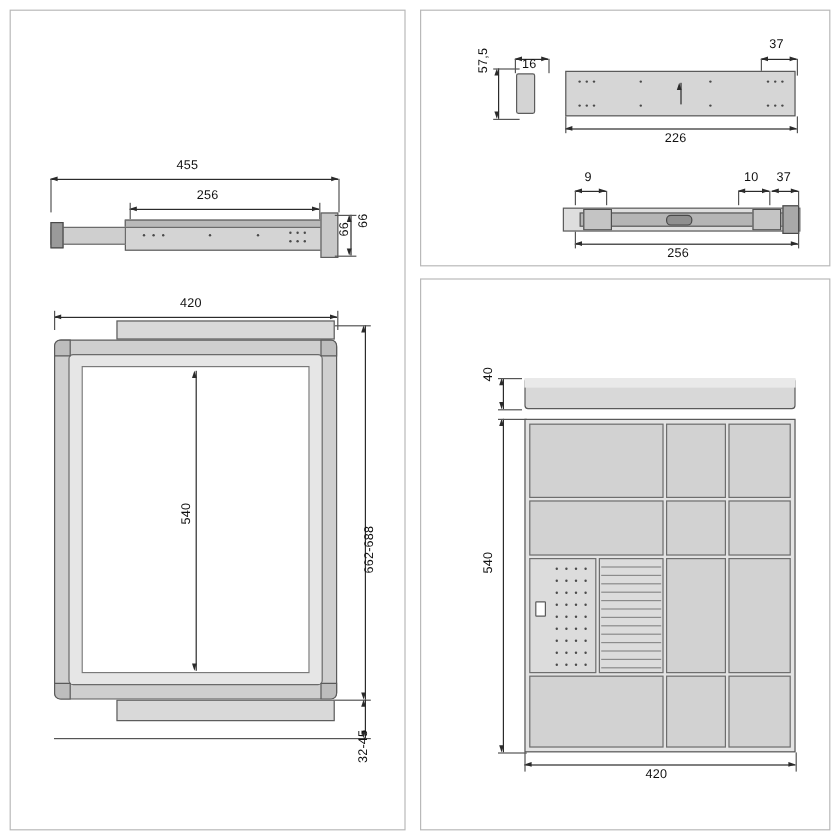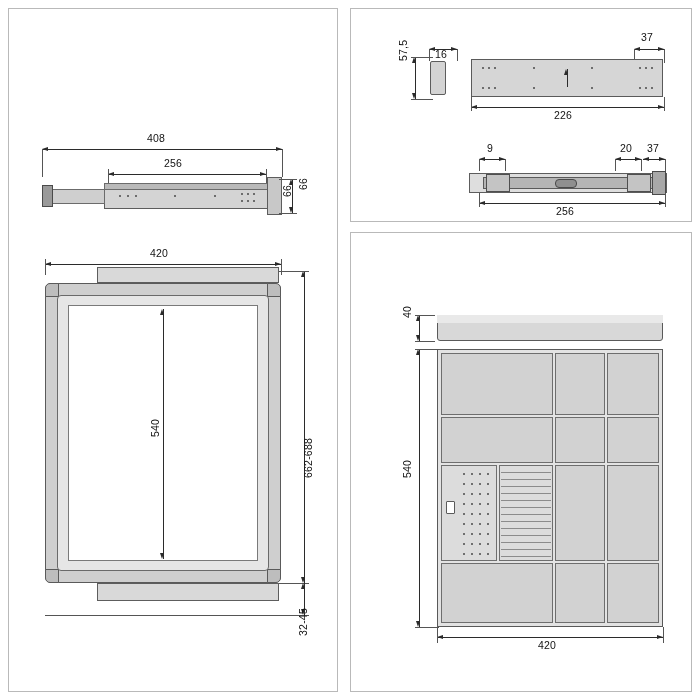--- a/index.html
+++ b/index.html
@@ -26,21 +26,21 @@
 </head>
 <body>
 
 <div class="panel" style="left:8px;top:8px;width:330px;height:684px;">
 
   <div class="line hline" style="left:33px;top:140px;width:240px;"></div>
   <div class="arrL" style="left:33px;top:137.5px;"></div>
   <div class="arrR" style="left:267px;top:137.5px;"></div>
   <div class="line vline thin" style="left:33px;top:140px;height:28px;"></div>
   <div class="line vline thin" style="left:273px;top:140px;height:28px;"></div>
-  <div class="dim" style="left:138px;top:123px;">408</div>
+  <div class="dim" style="left:138px;top:123px;">455</div>
 
   <div class="line hline" style="left:99px;top:165px;width:158px;"></div>
   <div class="arrL" style="left:99px;top:162.5px;"></div>
   <div class="arrR" style="left:251px;top:162.5px;"></div>
   <div class="line vline thin" style="left:99px;top:160px;height:14px;"></div>
   <div class="line vline thin" style="left:257px;top:160px;height:14px;"></div>
   <div class="dim" style="left:155px;top:148px;">256</div>
 
   <div class="shape gray" style="left:95px;top:174px;width:166px;height:26px;"></div>
   <div class="shape graylite" style="left:95px;top:174px;width:166px;height:7px;background:#b9b9b9;"></div>
@@ -166,21 +166,21 @@
   <div class="arrR" style="left:148px;top:147.5px;"></div>
   <div class="line vline thin" style="left:128px;top:150px;height:12px;"></div>
   <div class="line vline thin" style="left:154px;top:150px;height:12px;"></div>
   <div class="dim" style="left:136px;top:133px;">9</div>
 
   <div class="line hline" style="left:264px;top:150px;width:26px;"></div>
   <div class="arrL" style="left:264px;top:147.5px;"></div>
   <div class="arrR" style="left:284px;top:147.5px;"></div>
   <div class="line vline thin" style="left:264px;top:150px;height:12px;"></div>
   <div class="line vline thin" style="left:290px;top:150px;height:12px;"></div>
-  <div class="dim" style="left:269px;top:133px;">20</div>
+  <div class="dim" style="left:269px;top:133px;">10</div>
 
   <div class="line hline" style="left:292px;top:150px;width:22px;"></div>
   <div class="arrL" style="left:292px;top:147.5px;"></div>
   <div class="arrR" style="left:308px;top:147.5px;"></div>
   <div class="line vline thin" style="left:314px;top:150px;height:12px;"></div>
   <div class="dim" style="left:296px;top:133px;">37</div>
 
   <div class="shape" style="left:118px;top:164px;width:198px;height:20px;background:#dedede;border:1px solid #5d5d5d;"></div>
   <div class="shape" style="left:132px;top:168px;width:172px;height:12px;background:#b5b5b5;border:1px solid #5a5a5a;"></div>
   <div class="shape" style="left:135px;top:165px;width:24px;height:18px;background:#c4c4c4;border:1px solid #4f4f4f;"></div>

